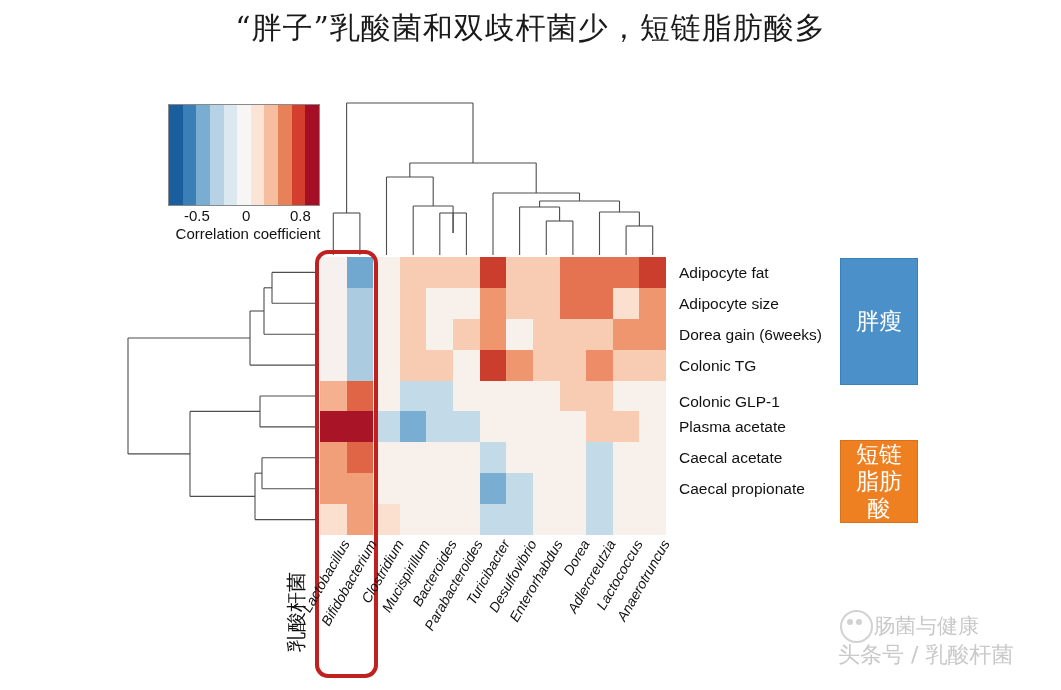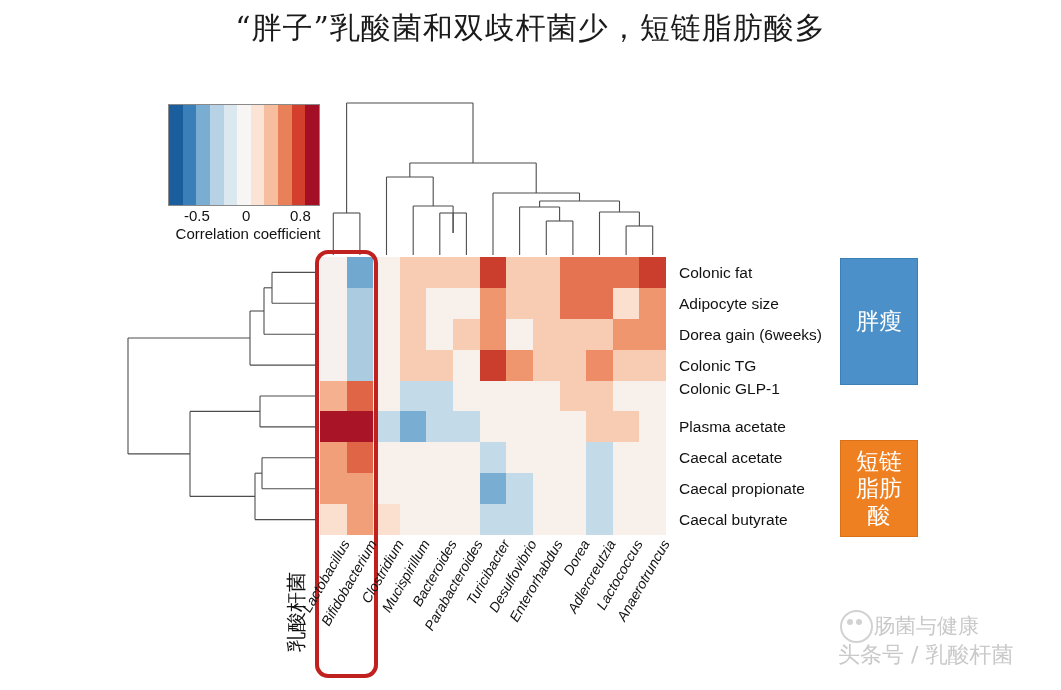--- a/index.html
+++ b/index.html
@@ -98,21 +98,21 @@
     position:absolute;
     box-sizing:border-box;
     color:#ffffff;
     font-family:"DejaVu Sans","Liberation Sans",sans-serif;
     display:flex;align-items:center;justify-content:center;
     text-align:center;
     line-height:1.18;
     font-size:23px;
   }
   .sidebox.blue{left:840px;top:258px;width:78px;height:127px;background:#4b90c8;border:1px solid #3a7fb6;}
-  .sidebox.orange{left:840px;top:440px;width:78px;height:97px;background:#ee8022;border:1px solid #d9711a;}
+  .sidebox.orange{left:840px;top:440px;width:78px;height:83px;background:#ee8022;border:1px solid #d9711a;}
   .sidebox .txt{display:block;width:60px;}
 
   
   .watermark{
     position:absolute;left:838px;top:604px;width:220px;height:78px;
     color:#c9c9c9;
     font-family:"DejaVu Sans","Liberation Sans",sans-serif;
   }
   .wm-line1{position:absolute;left:36px;top:8px;font-size:21px;white-space:nowrap;}
   .wm-line2{position:absolute;left:0px;top:36px;font-size:22px;white-space:nowrap;}
@@ -358,29 +358,28 @@
       <div class="cell" title="Caecal butyrate / Enterorhabdus = 0.03" style="background: rgb(248, 240, 234);"></div>
       <div class="cell" title="Caecal butyrate / Dorea = 0.03" style="background: rgb(248, 240, 234);"></div>
       <div class="cell" title="Caecal butyrate / Adlercreutzia = -0.18" style="background: rgb(195, 218, 233);"></div>
       <div class="cell" title="Caecal butyrate / Lactococcus = 0.03" style="background: rgb(248, 240, 234);"></div>
       <div class="cell" title="Caecal butyrate / Anaerotruncus = 0.03" style="background: rgb(248, 240, 234);"></div>
     </div>
 
   <div class="redbox"></div>
 
   <div class="rowlabels" id="rowlabels">
-      <div class="rowlabel" style="top: -0.0555555px;">Colonic fat</div>
+      <div class="rowlabel" style="top: -0.0555555px;">Adipocyte fat</div>
       <div class="rowlabel" style="top: 30.8333px;">Adipocyte size</div>
       <div class="rowlabel" style="top: 61.7222px;">Dorea gain (6weeks)</div>
       <div class="rowlabel" style="top: 92.6111px;">Colonic TG</div>
-      <div class="rowlabel" style="top: 116px;">Colonic GLP-1</div>
+      <div class="rowlabel" style="top: 129px;">Colonic GLP-1</div>
       <div class="rowlabel" style="top: 185.278px;">Caecal acetate</div>
       <div class="rowlabel" style="top: 154.389px;">Plasma acetate</div>
       <div class="rowlabel" style="top: 216.167px;">Caecal propionate</div>
-      <div class="rowlabel" style="top: 247.056px;">Caecal butyrate</div>
     </div>
 
   <div class="collabels" id="collabels">
       <div class="collabel" style="left: 19.3077px;">Lactobacillus</div>
       <div class="collabel" style="left: 45.9231px;">Bifidobacterium</div>
       <div class="collabel" style="left: 72.5385px;">Clostridium</div>
       <div class="collabel" style="left: 99.1538px;">Mucispirillum</div>
       <div class="collabel" style="left: 125.769px;">Bacteroides</div>
       <div class="collabel" style="left: 152.385px;">Parabacteroides</div>
       <div class="collabel" style="left: 179px;">Turicibacter</div>

